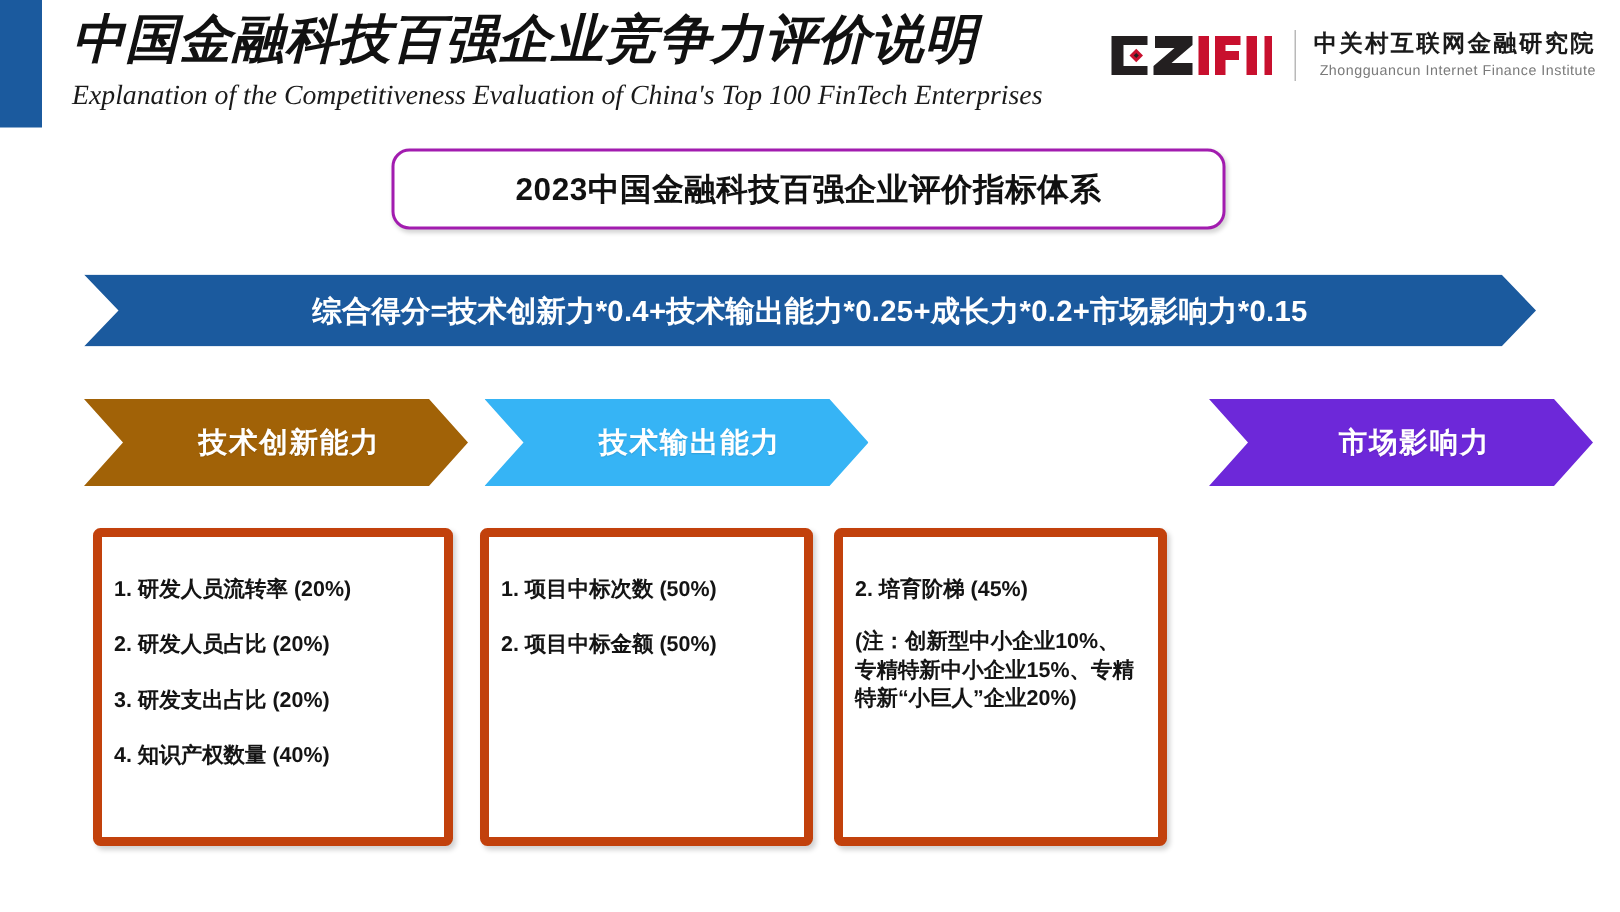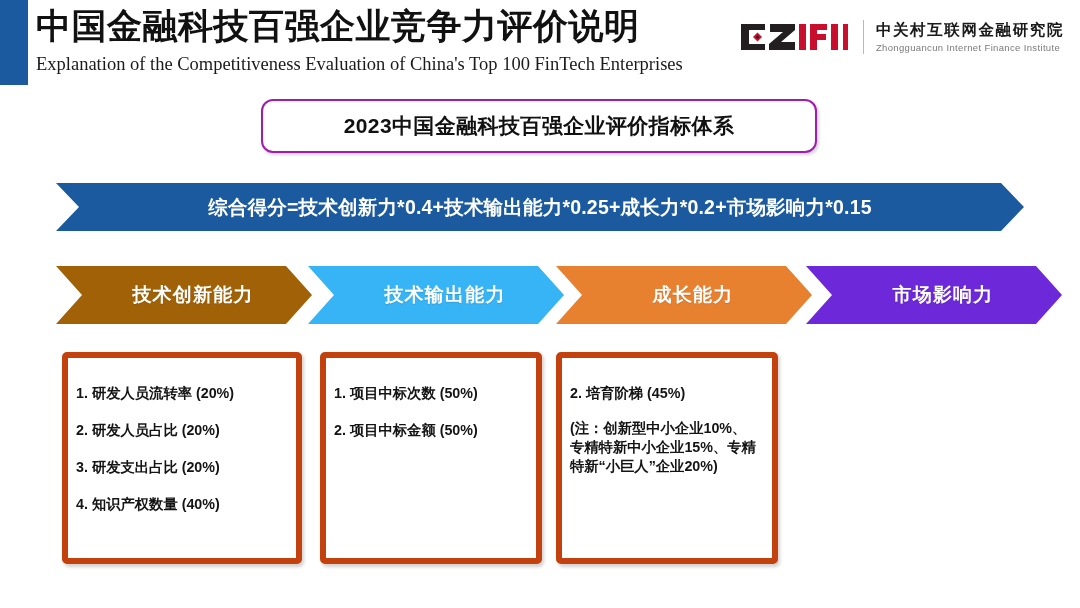--- a/index.html
+++ b/index.html
@@ -10,37 +10,37 @@
     overflow: hidden;
   }
   .slide { position: relative; width: 1080px; height: 608px; background: #fff; }
 
   
   .header { position: absolute; left: 0; top: 0; width: 1080px; height: 88px; }
   .accent-bar {
     position: absolute; left: 0; top: 0; width: 28px; height: 85px;
     background: #1B5A9E;
   }
-  .title-block { position: absolute; left: 36px; top: 4px; }
+  .title-block { position: absolute; left: 48px; top: 4px; font-style: italic; }
   .title-cn {
     font-family: "Liberation Serif", "DejaVu Serif", serif;
     font-weight: bold; font-size: 35px; line-height: 46px;
     color: #111111; letter-spacing: 0.5px; white-space: nowrap;
   }
   .title-en {
     font-family: "Liberation Serif", "DejaVu Serif", serif;
     font-size: 18.5px; line-height: 26px; color: #1a1a1a;
     white-space: nowrap; margin-top: 1px;
   }
 
   
   .logo { position: absolute; right: 16px; top: 14px; display: flex; align-items: center; height: 46px; }
   .logo-mark { display: flex; align-items: center; height: 30px; }
   .logo-divider { width: 1px; height: 34px; background: #b9b9b9; margin: 0 12px; }
-  .logo-text { display: flex; flex-direction: column; justify-content: center; }
+  .logo-text { display: flex; flex-direction: column; justify-content: center; align-items: flex-end; }
   .logo-cn {
     font-family: "Liberation Sans", "DejaVu Sans", sans-serif;
     font-weight: bold; font-size: 15.5px; color: #1a1a1a;
     letter-spacing: 1.6px; white-space: nowrap; line-height: 18px;
   }
   .logo-en {
     font-family: "Liberation Sans", "DejaVu Sans", sans-serif;
     font-size: 9.5px; color: #7a7a7a; letter-spacing: 0.35px;
     white-space: nowrap; line-height: 13px; margin-top: 2px;
   }
@@ -82,21 +82,21 @@
     clip-path: polygon(0 0, calc(100% - 26px) 0, 100% 50%, calc(100% - 26px) 100%, 0 100%, 26px 50%);
   }
   .chev-label {
     font-family: "Liberation Sans", "DejaVu Sans", sans-serif;
     font-weight: bold; font-size: 19px; color: #ffffff;
     letter-spacing: 1.2px; white-space: nowrap;
     text-shadow: 0 1px 1px rgba(0,0,0,0.12);
     padding-left: 18px;
   }
   .c1 { left: 0px;   width: 256px; }
-  .c2 { left: 252px; width: 256px; }
+  .c2 { left: 267px; width: 256px; }
   .c3 { left: 500px; width: 256px; }
   .c4 { left: 750px; width: 256px; }
 
   
   .cards { position: absolute; left: 0; top: 352px; width: 1080px; height: 212px; }
   .card {
     position: absolute; top: 0; height: 212px;
     background: #ffffff; border: 6px solid #c2410c; border-radius: 5px;
     box-shadow: 2px 2.5px 3.5px rgba(0,0,0,0.18);
     padding: 26px 14px 10px 8px;
@@ -163,23 +163,20 @@
     <span class="formula-text">综合得分=技术创新力*0.4+技术输出能力*0.25+成长力*0.2+市场影响力*0.15</span>
   </div>
 
   <div class="chevron-row">
     <div class="chevron c1" style="background: #a16207;">
       <span class="chev-label">技术创新能力</span>
     </div>
     <div class="chevron c2" style="background: rgb(54, 180, 245);">
       <span class="chev-label">技术输出能力</span>
     </div>
-    <div class="chevron c3" style="background: rgb(232, 129, 47);">
-      <span class="chev-label">成长能力</span>
-    </div>
     <div class="chevron c4" style="background: #6d28d9;">
       <span class="chev-label">市场影响力</span>
     </div>
   </div>
 
   <div class="cards">
 
     <div class="card k1">
       <div class="item">1. 研发人员流转率 (20%)</div>
       <div class="item">2. 研发人员占比 (20%)</div>

